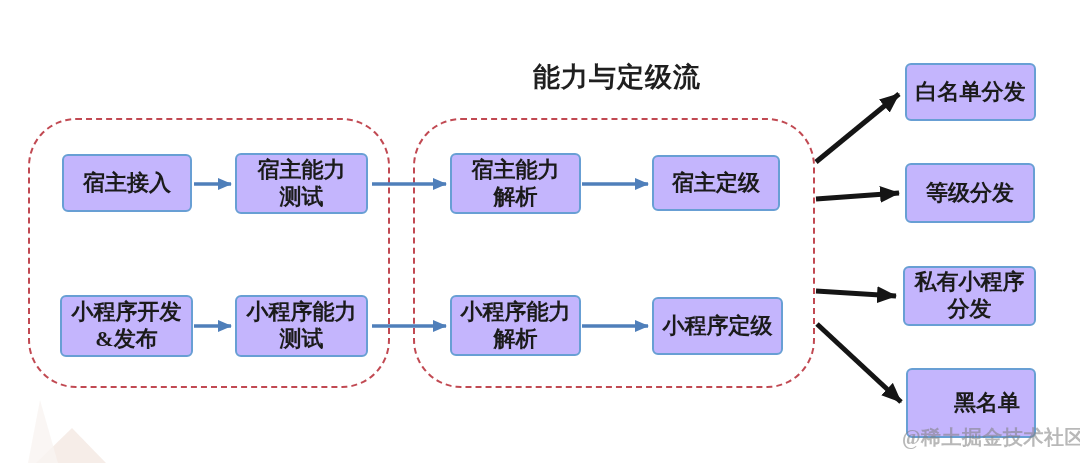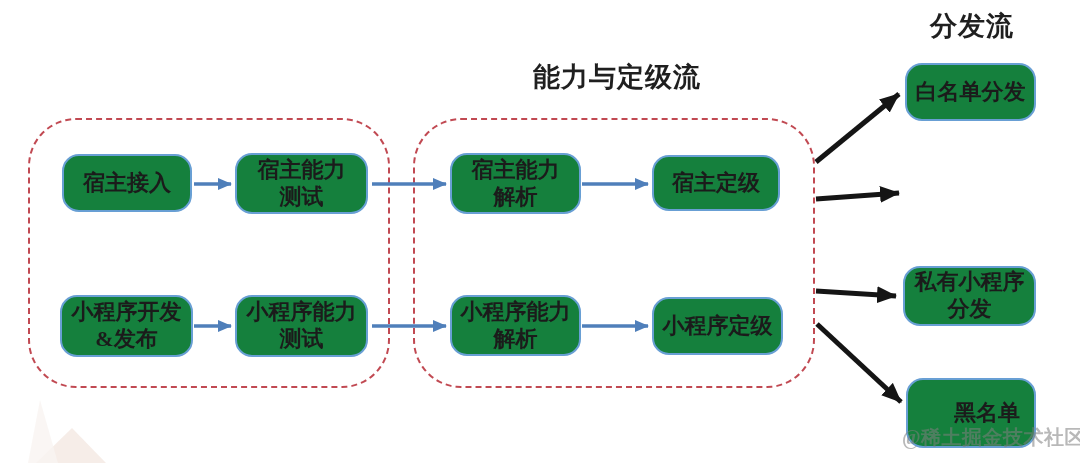--- a/index.html
+++ b/index.html
@@ -31,23 +31,23 @@
     box-sizing: border-box;
     z-index: 1;
     background: transparent;
   }
   #client-flow-container  { left: 28px;  top: 118px; width: 362px; height: 270px; }
   #grading-flow-container { left: 413px; top: 118px; width: 402px; height: 270px; }
 
   .node {
     position: absolute;
     box-sizing: border-box;
-    background: #15803d;
+    background: #c4b5fd;
     border: 2px solid #689fd4;
-    border-radius: 17px;
+    border-radius: 6px;
     display: flex;
     align-items: center;
     justify-content: center;
     text-align: center;
     font-size: 22px;
     font-weight: 600;
     color: #1b1b1b;
     line-height: 1.22;
     white-space: pre-line;
     z-index: 2;
@@ -57,21 +57,21 @@
   #node-host-capability-test     { left: 235px; top: 153px; width: 133px; height: 61px; }
   #node-miniapp-dev-publish      { left: 60px;  top: 295px; width: 133px; height: 62px; }
   #node-miniapp-capability-test  { left: 235px; top: 295px; width: 133px; height: 62px; }
   #node-host-capability-parse    { left: 450px; top: 153px; width: 131px; height: 61px; }
   #node-host-grading             { left: 652px; top: 155px; width: 128px; height: 56px; }
   #node-miniapp-capability-parse { left: 450px; top: 295px; width: 131px; height: 61px; }
   #node-miniapp-grading          { left: 652px; top: 297px; width: 131px; height: 58px; }
   #node-whitelist-distribution   { left: 905px; top: 63px;  width: 131px; height: 58px; }
   #node-tier-distribution        { left: 905px; top: 163px; width: 130px; height: 60px; }
   #node-private-miniapp-distribution { left: 903px; top: 266px; width: 133px; height: 60px; text-align: center; }
-  #node-blacklist                { left: 906px; top: 378px; width: 130px; height: 70px; padding-left: 32px; }
+  #node-blacklist                { left: 906px; top: 368px; width: 130px; height: 70px; padding-left: 32px; }
 
   .arrows-layer {
     position: absolute;
     left: 0; top: 0;
     width: 1080px;
     height: 463px;
     z-index: 3;
     pointer-events: none;
   }
   .watermark {
@@ -98,41 +98,41 @@
 <body>
 
 <div class="stage">
 
   <svg class="bg-artifact" viewBox="0 0 1080 463">
     <polygon points="72,428 106,463 36,463" fill="#f5ebe6" opacity="0.9"></polygon>
     <polygon points="40,400 58,463 28,463" fill="#f9f4f1" opacity="0.8"></polygon>
   </svg>
 
   <div class="section-title" id="title-grading">能力与定级流</div>
-  <div class="section-title" id="title-distribution">分发流</div>
 
   <div class="container-dashed" id="client-flow-container"></div>
   <div class="container-dashed" id="grading-flow-container"></div>
 
   <div class="node" id="node-host-access">宿主接入</div>
   <div class="node" id="node-host-capability-test">宿主能力
 测试</div>
   <div class="node" id="node-miniapp-dev-publish">小程序开发
 &amp;发布</div>
   <div class="node" id="node-miniapp-capability-test">小程序能力
 测试</div>
 
   <div class="node" id="node-host-capability-parse">宿主能力
 解析</div>
   <div class="node" id="node-host-grading">宿主定级</div>
   <div class="node" id="node-miniapp-capability-parse">小程序能力
 解析</div>
   <div class="node" id="node-miniapp-grading">小程序定级</div>
 
   <div class="node" id="node-whitelist-distribution">白名单分发</div>
+  <div class="node" id="node-tier-distribution">等级分发</div>
   <div class="node" id="node-private-miniapp-distribution">私有小程序
 分发</div>
   <div class="node" id="node-blacklist">黑名单</div>
 
   <svg class="arrows-layer" viewBox="0 0 1080 463">
     <defs>
       <marker id="mBlue" markerUnits="userSpaceOnUse" markerWidth="14" markerHeight="12" refX="13" refY="6" orient="auto">
         <path d="M0,0 L14,6 L0,12 Z" fill="#4f7fba"></path>
       </marker>
       <marker id="mBlack" markerUnits="userSpaceOnUse" markerWidth="20" markerHeight="17" refX="19" refY="8.5" orient="auto">

